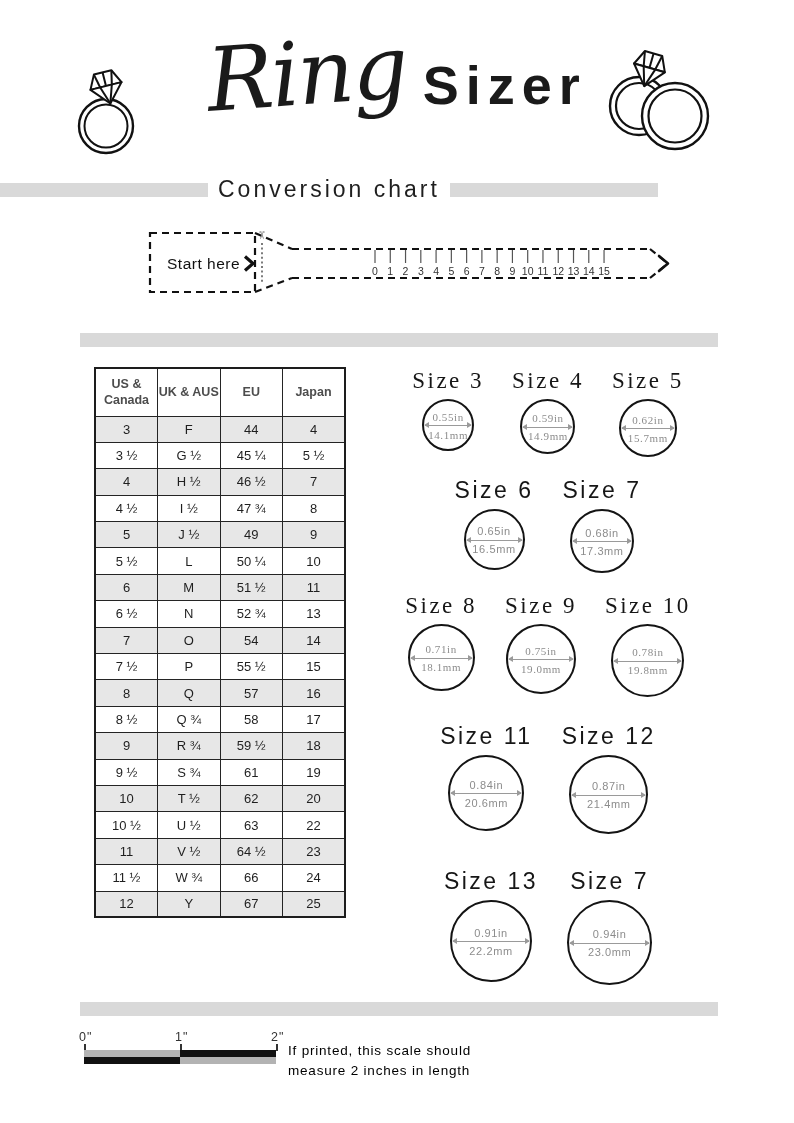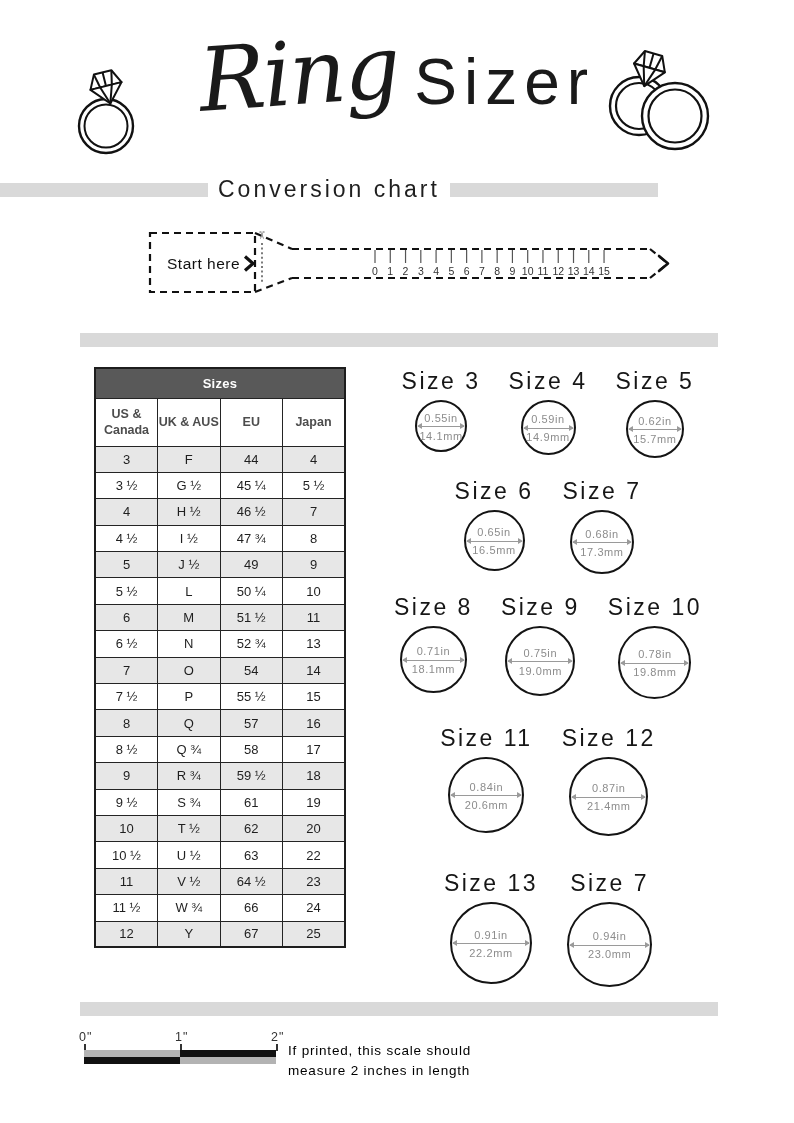--- a/index.html
+++ b/index.html
@@ -8,21 +8,21 @@
     position:relative; width:794px; height:1123px; margin:0 auto;
     background:#ffffff; overflow:hidden;
     font-family:"Liberation Sans", sans-serif; color:#1a1a1a;
   }
 
   
   .title-row { position:absolute; left:0; top:30px; width:794px; height:140px;
     display:flex; align-items:baseline; justify-content:center; gap:16px; }
   .title-script { font-family:"DejaVu Serif", serif; font-style:italic; font-weight:400;
     font-size:88px; line-height:1; letter-spacing:-2px; transform:rotate(-4deg); }
-  .title-rest { font-size:64px; letter-spacing:7px; font-weight:400; }
+  .title-rest { font-size:54px; letter-spacing:7px; font-weight:700; }
   .ring-icon-left { position:absolute; left:70px; top:60px; }
   .rings-icon-right { position:absolute; left:592px; top:42px; }
 
   .subtitle-row { position:absolute; left:0; top:176px; width:794px;
     display:flex; align-items:center; justify-content:flex-start; gap:10px; }
   .subtitle-bar { width:208px; height:14px; background:#d9d9d9; }
   .subtitle-text { font-size:23px; letter-spacing:3px; color:#1f1f1f; white-space:nowrap; }
 
   
   .sizer-svg { position:absolute; left:145px; top:222px; }
@@ -41,21 +41,21 @@
     font-size:13px; height:30px; letter-spacing:0.3px; }
   .size-table thead th.colhead { height:48px; font-weight:bold; color:#4d4d4d;
     font-size:12.5px; background:#ffffff; line-height:1.3; }
   .size-table tbody td { height:26.4px; font-size:13px; color:#1f1f1f; background:#ffffff; }
   .size-table tbody tr.alt td { background:#e7e7e7; }
 
   
   .circles-panel { position:absolute; left:356px; top:364px; width:384px;
     display:flex; flex-direction:column; align-items:center; }
   .size-row { display:flex; justify-content:center; align-items:flex-start; }
-  .size-row.n3 { gap:28px; }
+  .size-row.n3 { gap:28px;font-family:Liberation Serif, serif; }
   .size-row.n2 { gap:29px; }
   .size-row.m0 { margin-top:4px; } .size-row.m1 { margin-top:20px; }
   .size-row.m2 { margin-top:20px; } .size-row.m3 { margin-top:26px; }
   .size-row.m4 { margin-top:34px; }
   .size-block { display:flex; flex-direction:column; align-items:center; }
   .size-title { font-size:23px; letter-spacing:2.5px; color:#161616; margin-bottom:5px; white-space:nowrap; }
   .size-circle { position:relative; border:2.4px solid #141414; border-radius:50%; background:#fff; }
   .dim-line { position:absolute; left:1px; right:1px; top:50%; height:0;
     border-top:1.3px solid #9a9a9a; }
   .dim-line::before, .dim-line::after { content:""; position:absolute; top:-4px; width:0; height:0;
@@ -172,23 +172,20 @@
         <line x1="459.04999999999995" x2="459.04999999999995" y1="28" y2="41" stroke="#555" stroke-width="1.2"></line>
         <text x="459.04999999999995" y="53" font-size="10.5" fill="#333" text-anchor="middle">15</text>
       </g>
   </svg>
 
   <div class="divider top2"></div>
 
   <table class="size-table">
     <thead>
       <tr>
-        <th class="caption-cell" colspan="4">Sizes</th>
-      </tr>
-      <tr>
         <th class="colhead">US &amp; Canada</th>
         <th class="colhead">UK &amp; AUS</th>
         <th class="colhead">EU</th>
         <th class="colhead">Japan</th>
       </tr>
     </thead>
     <tbody>
         <tr class="alt">
           <td>3</td>
           <td>F</td>

